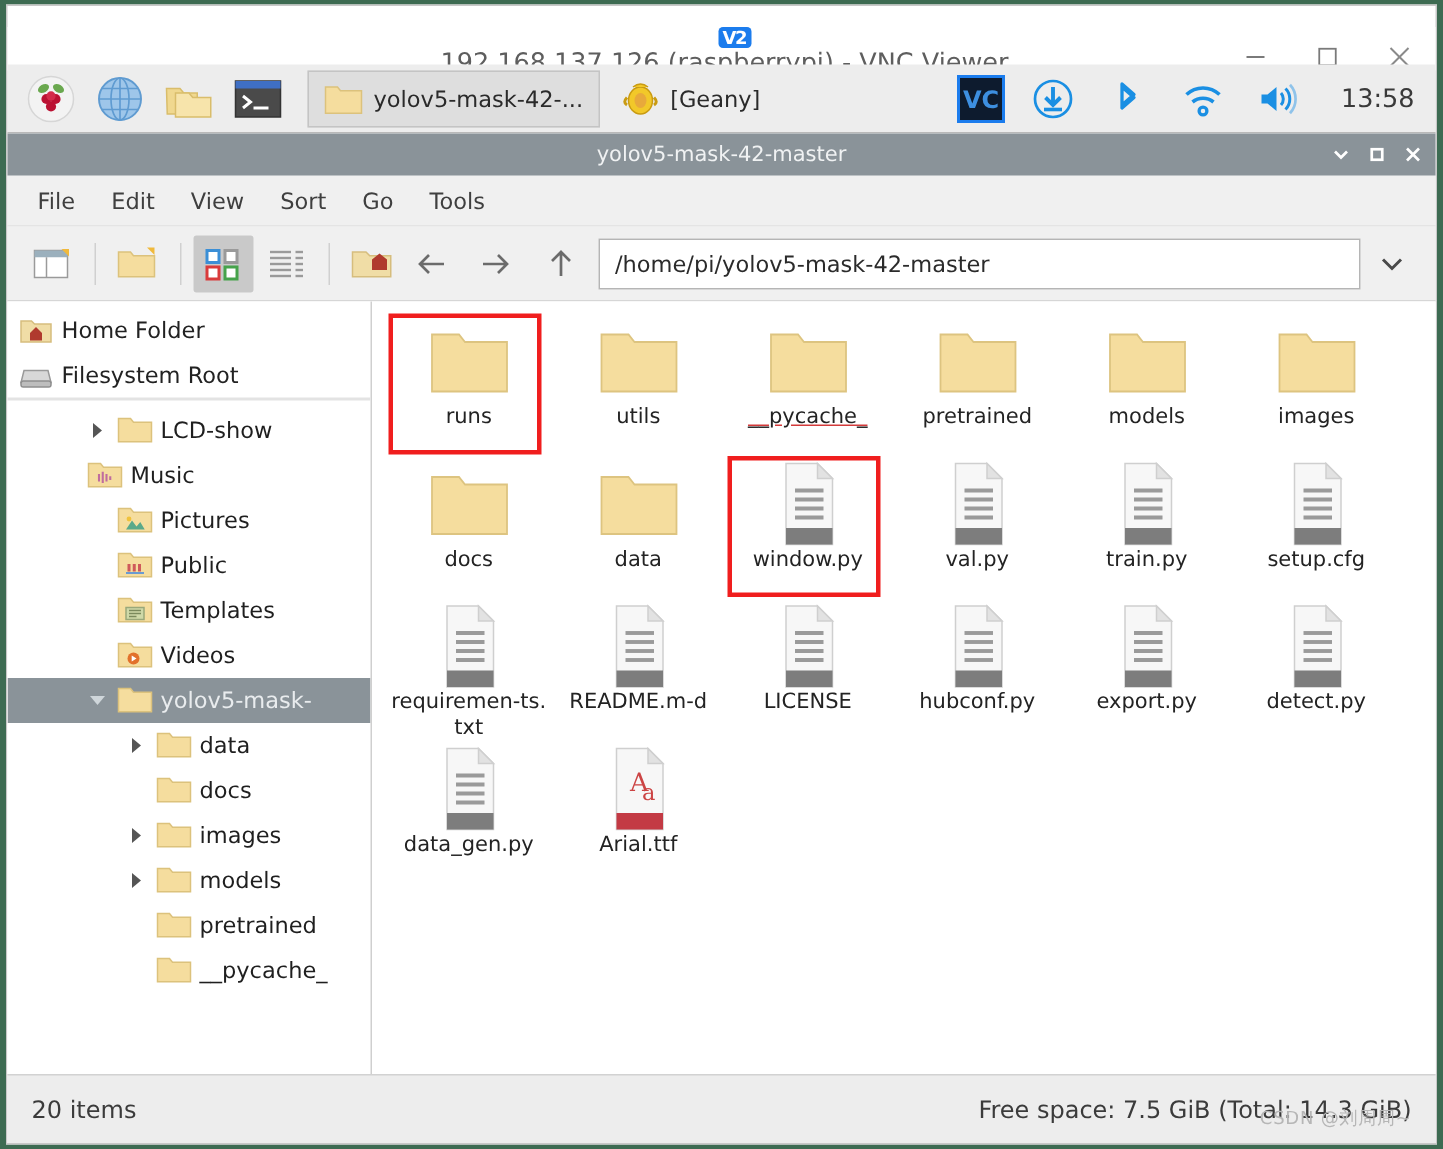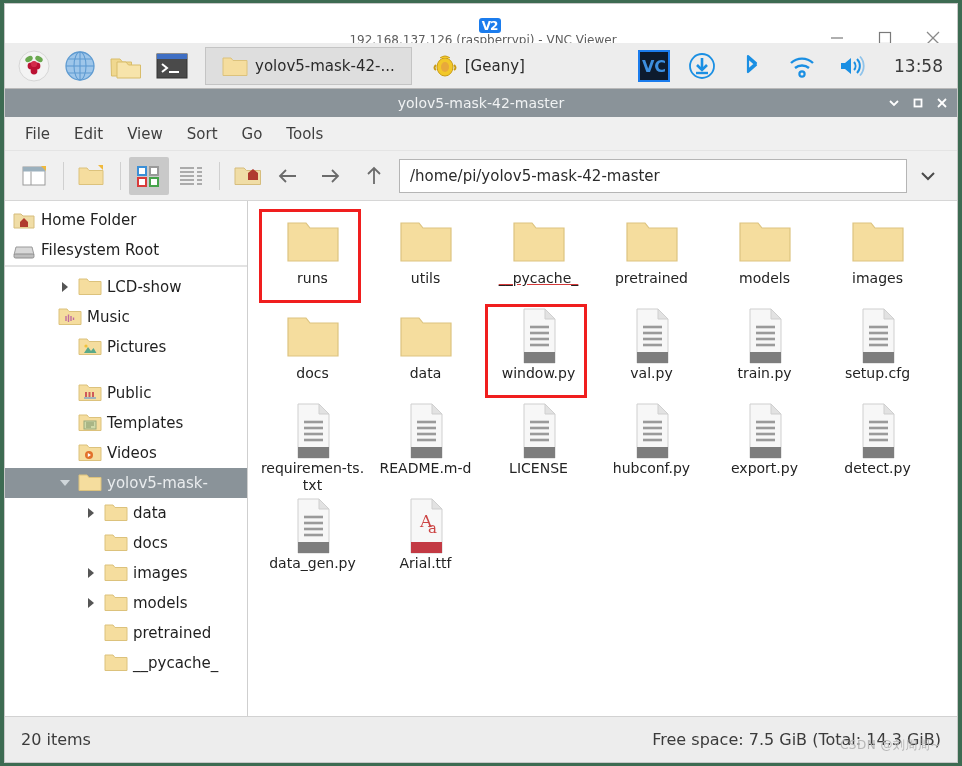--- a/index.html
+++ b/index.html
@@ -35,21 +35,21 @@
     background: #1b7ced;
     border-radius: 3px;
     color: #ffffff;
     font-size: 12px; font-weight: bold;
     display: flex; align-items: center; justify-content: center;
     letter-spacing: -1px;
     font-family: "DejaVu Sans", sans-serif;
   }
   .vnc-title {
     margin-left: 4px;
-    font-size: 12px;
+    font-size: 17px;
     color: #5e5e5e;
     white-space: nowrap;
   }
   .vnc-winbtns {
     position: absolute; right: 0; top: 0; height: 39px;
     display: flex; align-items: center;
   }
   .vnc-winbtn {
     width: 48px; height: 39px;
     display: flex; align-items: center; justify-content: center;
@@ -65,21 +65,21 @@
     border-bottom: 1px solid #b9b9b9;
     display: flex; align-items: center;
   }
   .tb-icons { display: flex; align-items: center; padding-left: 10px; gap: 8px; }
   .tb-ic { width: 38px; height: 38px; display: flex; align-items: center; justify-content: center; }
   .tb-ic svg { display: block; }
 
   .tb-tasks { display: flex; align-items: center; margin-left: 14px; gap: 4px; flex: 1; }
   .tb-task {
     height: 38px; display: flex; align-items: center;
-    padding: 0 16px; gap: 7px;
+    padding: 0 10px; gap: 7px;
     font-size: 15px; color: #2a2a2a;
     white-space: nowrap; overflow: hidden;
   }
   .tb-task.active { background: #dedede; border: 1px solid #c4c4c4; }
   .tb-task .lbl { max-width: 160px; overflow: hidden; text-overflow: ellipsis; }
 
   .tb-tray { display: flex; align-items: center; gap: 14px; padding-right: 14px; }
   .tray-ic { width: 36px; height: 38px; display: flex; align-items: center; justify-content: center; }
   .tray-ic.vncbadge { background: #0d1b2e; border: 2px solid #1b7ced; width: 32px; height: 32px; }
   .tb-clock { font-size: 17px; color: #3a3a3a; margin-left: 10px; }
@@ -470,21 +470,21 @@
                 <span class="tw"></span>
                 <span style="display: flex;">
                   <svg width="24" height="20" viewBox="0 0 24 20">
                     <path d="M1 2 h8 l2 2.5 h12 v13 h-22 z" fill="#f5dd9e" stroke="#dcc27c"></path>
                     <path d="M6 16 l4 -6 l3 4 l2.5 -3 l3 5 z" fill="#5aa98a"></path>
                     <circle cx="8" cy="9" r="1.6" fill="#f0c23b"></circle>
                   </svg>
                 </span>
                 <span>Pictures</span>
               </div>
-              <div class="tree-row" style="padding-left: 52px; margin-top: 16px;">
+              <div class="tree-row" style="padding-left: 52px;">
                 <span class="tw"></span>
                 <span style="display: flex;">
                   <svg width="24" height="20" viewBox="0 0 24 20">
                     <path d="M1 2 h8 l2 2.5 h12 v13 h-22 z" fill="#f5dd9e" stroke="#dcc27c"></path>
                     <g fill="#cf5a5a">
                       <rect x="7" y="9" width="2" height="5"></rect>
                       <rect x="10.5" y="9" width="2" height="5"></rect>
                       <rect x="14" y="9" width="2" height="5"></rect>
                     </g>
                     <line x1="6" y1="15" x2="18" y2="15" stroke="#6a9bd1" stroke-width="1.2"></line>

